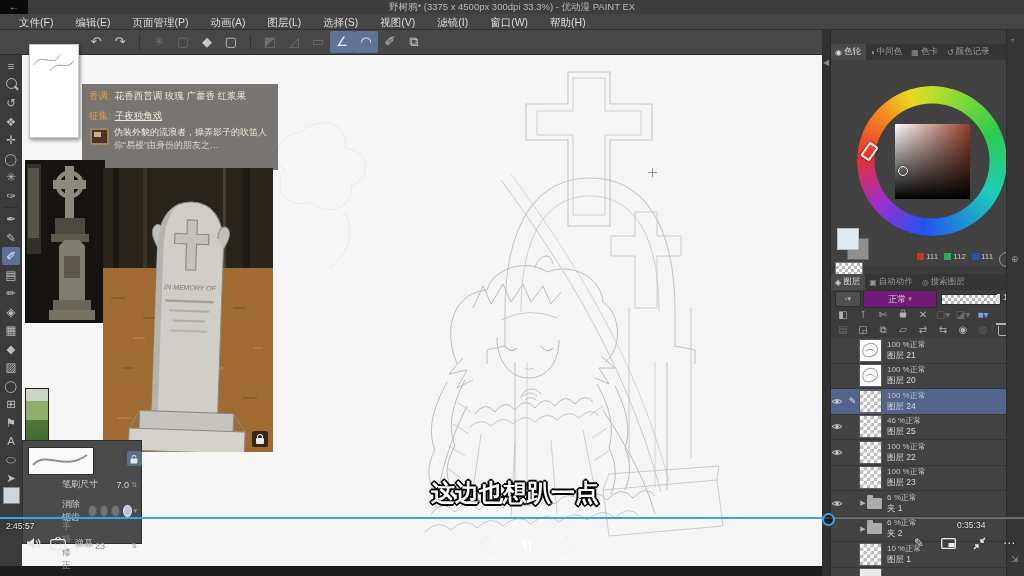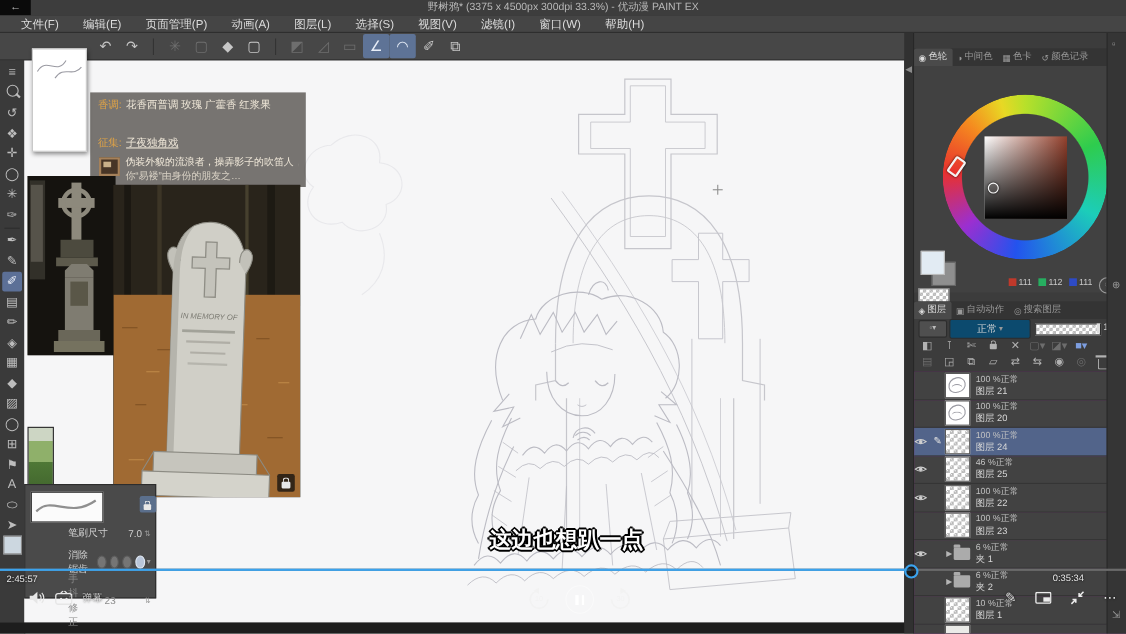--- a/index.html
+++ b/index.html
@@ -31,21 +31,21 @@
   #canvas{left:22px;top:55px;width:800px;height:511px;background:#f6f6f7;}
   #bottomstrip{left:0;top:566px;width:1024px;height:10px;background:#1d1d1d;}
   #cursor{left:648px;top:168px;width:9px;height:9px;}
   #cursor::before{content:"";position:absolute;left:4px;top:0;width:1px;height:9px;background:#8f8f8f;}
   #cursor::after{content:"";position:absolute;left:0;top:4px;width:9px;height:1px;background:#8f8f8f;}
   
   #navpanel{left:29px;top:44px;width:48px;height:92px;background:#ffffff;border:1px solid #c9c9c9;box-shadow:1px 2px 4px rgba(0,0,0,.45);}
   
   #infobox{left:82px;top:84px;width:196px;height:86px;background:rgba(28,22,16,.58);color:#efe7d8;padding:5px 7px;box-sizing:border-box;font-size:9.5px;line-height:1.45;}
   .info-label{color:#e0a346;margin-right:4px;}
-  .info-collect{margin-top:21px;}
+  .info-collect{margin-top:6px;}
   .info-collect b{font-weight:normal;text-decoration:underline;}
   .info-desc{display:flex;margin-top:3px;}
   .picicon{width:15px;height:13px;border:2px solid #a5815a;background:#473526;margin:2px 5px 0 1px;flex:none;position:relative;}
   .picicon::after{content:"";position:absolute;left:2px;top:2px;width:7px;height:5px;background:#c9b089;}
   .desc-lines{font-size:9px;line-height:1.5;color:#efe7d8;white-space:nowrap;overflow:hidden;}
   
   #refstrip{left:25px;top:160px;width:80px;height:163px;background:#15130f;overflow:hidden;}
   #refphoto{left:103px;top:168px;width:170px;height:284px;overflow:hidden;background:#262219;}
   #reflock{right:5px;bottom:5px;width:16px;height:16px;background:rgba(15,15,15,.75);border-radius:2px;}
   .lockicon{position:absolute;width:8px;height:6px;background:#e8e8e8;left:4px;top:7px;border-radius:1px;}
@@ -56,21 +56,21 @@
   #brushpreview{left:5px;top:6px;width:64px;height:26px;background:#fbfbfb;border:1px solid #2d2d2d;}
   #proplock{left:104px;top:10px;width:15px;height:15px;background:#5b6f8c;border-radius:2px;}
   #proplock .lockicon{transform:scale(.85);left:3px;}
   .prop-row{position:absolute;left:7px;right:4px;display:flex;align-items:center;margin-left:32px;}
   .prop-val{margin-left:auto;}
   .stepper{color:#9a9a9a;font-size:7px;margin-left:2px;}
   .aacircle{width:10px;height:10px;border-radius:50%;background:#757575;margin-left:3px;border:1px solid #5a5a5a;}
   .aacircle.on{background:#b9c6da;border-color:#dfe7f2;}
   .dim-row{color:#8b8b8b;}
   
-  #subtitle{left:300px;top:477px;width:430px;text-align:center;font-size:20px;font-weight:700;color:#fff;
+  #subtitle{left:300px;top:477px;width:430px;text-align:center;font-size:24px;font-weight:700;color:#fff;
     text-shadow:-2px 0 0 #000,2px 0 0 #000,0 -2px 0 #000,0 2px 0 #000,-1px -1px 0 #000,1px 1px 0 #000,-1px 1px 0 #000,1px -1px 0 #000;z-index:30;}
   #timeline{left:0;top:516px;width:1024px;height:3px;z-index:40;}
   #tl-track{position:absolute;left:0;top:1px;width:1024px;height:2px;background:#6b6b6b;}
   #tl-fill{position:absolute;left:0;top:1px;width:828px;height:2px;background:#3ba3ee;}
   #tl-handle{position:absolute;left:822px;top:-3px;width:9px;height:9px;border:2px solid #3ba3ee;border-radius:50%;background:rgba(10,10,10,.55);}
   .timetext{position:absolute;font-size:8.5px;color:#ececec;z-index:41;text-shadow:0 0 2px #000;}
   #playerctr{left:462px;top:532px;width:130px;display:flex;align-items:center;justify-content:center;gap:13px;z-index:41;}
   .pc-btn{position:relative;width:22px;height:22px;}
   .pc-num{position:absolute;left:0;top:7px;width:22px;text-align:center;font-size:6.5px;color:#f2f2f2;}
   #pausebtn{width:24px;height:24px;border:1px solid rgba(255,255,255,.45);border-radius:50%;display:flex;align-items:center;justify-content:center;gap:3px;}
@@ -95,33 +95,33 @@
   #swatch-sub{left:16px;top:208px;width:20px;height:20px;background:#8f8f8f;border:1px solid #666;}
   .checker{background-image:linear-gradient(45deg,#b9b9b9 25%,transparent 25%,transparent 75%,#b9b9b9 75%),linear-gradient(45deg,#b9b9b9 25%,transparent 25%,transparent 75%,#b9b9b9 75%);background-size:8px 8px;background-position:0 0,4px 4px;background-color:#fff;}
   #swatch-trans{left:4px;top:232px;width:26px;height:12px;border:1px solid #777;background-size:6px 6px;background-position:0 0,3px 3px;}
   #rgbrow{left:86px;top:222px;display:flex;align-items:center;gap:6px;font-size:8px;color:#c9c9c9;}
   .rgbsq{display:inline-block;width:7px;height:7px;margin-right:2px;vertical-align:-1px;}
   #pickcircle{left:168px;top:222px;width:13px;height:13px;border:1.5px solid #9a9a9a;border-radius:50%;color:#9a9a9a;font-size:8px;text-align:center;line-height:12px;}
   
   #layertabs{top:244px;}
   #moderow{left:0;top:260px;width:194px;height:18px;}
   #combo-mini{position:absolute;left:4px;top:1px;width:24px;height:14px;background:#4f4f4f;border:1px solid #2d2d2d;border-radius:2px;color:#bbb;font-size:7px;text-align:center;line-height:13px;}
-  #combo-blend{position:absolute;left:32px;top:0;width:72px;height:16px;background:#0c4a6e;border:1px solid #2d2d2d;border-radius:2px;color:#d6d6d6;font-size:9px;display:flex;align-items:center;justify-content:center;gap:2px;}
+  #combo-blend{position:absolute;left:32px;top:0;width:72px;height:16px;background:#701a75;border:1px solid #2d2d2d;border-radius:2px;color:#d6d6d6;font-size:9px;display:flex;align-items:center;justify-content:center;gap:2px;}
   #opaslider{position:absolute;left:110px;top:4px;width:58px;height:9px;border:1px solid #2d2d2d;background-size:6px 6px;background-position:0 0,3px 3px;}
   #opaslider i{position:absolute;right:0;top:-1px;width:3px;height:9px;background:#ddd;}
   #opaval{position:absolute;left:172px;top:2px;font-size:8.5px;color:#d0d0d0;}
   .liconrow{position:absolute;left:2px;width:190px;display:flex;align-items:center;}
   .li{width:20px;text-align:center;font-size:10px;color:#b2b2b2;position:relative;height:14px;line-height:14px;}
   .li.dim{color:#6d6d6d;}
   .li.blue{color:#7d9ee0;}
   .li .lockicon{transform:scale(.8);left:6px;top:4px;background:#b2b2b2;}
   .li .lockicon::before{border-color:#b2b2b2;}
   .trashicon{display:inline-block;position:relative;width:8px;height:9px;border:1.2px solid #b2b2b2;border-top:none;border-radius:0 0 2px 2px;margin-top:3px;}
   .trashicon::before{content:"";position:absolute;left:-3px;top:-3px;width:12px;height:1.5px;background:#b2b2b2;}
-  #layerlist{left:0;top:308px;width:194px;height:238px;overflow:hidden;background:#701a75;}
+  #layerlist{left:0;top:308px;width:194px;height:238px;overflow:hidden;background:#0f766e;}
   .lrow{position:relative;width:194px;height:24.5px;border-bottom:1px solid #353535;display:flex;align-items:center;background:#424242;}
   .lrow.sel{background:#52648a;}
   .l-eye{width:15px;text-align:center;flex:none;}
   .l-pen{width:13px;text-align:center;flex:none;font-size:9px;color:#e0e0e0;}
   .l-arrow{width:8px;flex:none;color:#b5b5b5;font-size:7px;text-align:center;}
   .l-thumb{width:21px;height:21px;flex:none;border:1px solid #5a5a5a;margin-right:5px;background-size:7px 7px;background-position:0 0,3.5px 3.5px;position:relative;overflow:hidden;}
   .l-thumb.paperbg{background:#ebebe8;}
   .l-thumb.sketchbg{background:#fff;}
   .sk1{position:absolute;left:2px;top:3px;width:14px;height:12px;border:1px solid #9a9aa2;border-radius:60% 50% 55% 45%;transform:rotate(-12deg);}
   .sk2{position:absolute;left:5px;top:9px;width:10px;height:7px;border-top:1px solid #9a9aa2;border-radius:50%;}

